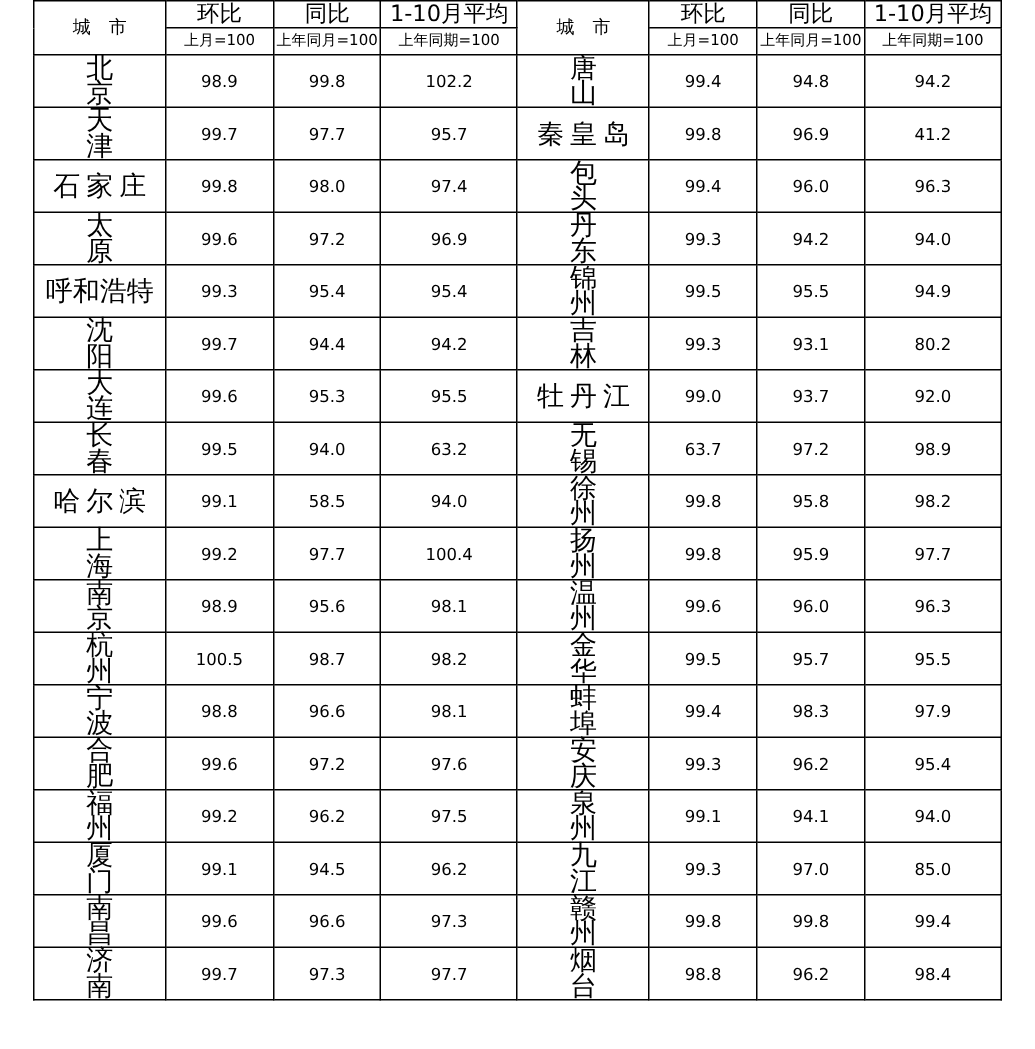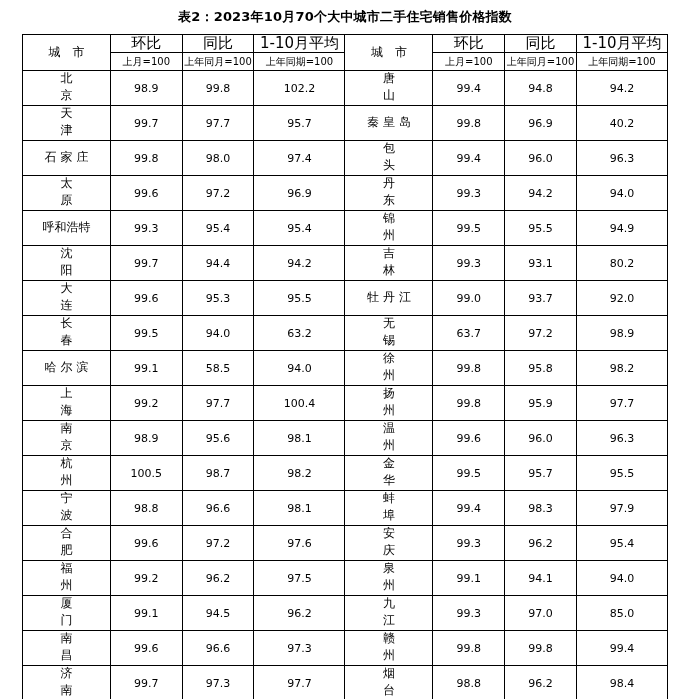--- a/index.html
+++ b/index.html
@@ -59,38 +59,36 @@
   }
   th.hdr-top {
     font-size: 15px;
     margin-top: 47px;
   }
   th.hdr-sub {
     font-size: 10px;
     margin-left: 41px;
   }
   td.city {
-    font-size: 12px;
+    font-size: 18px;
     letter-spacing: 0;
-    font-family: Liberation Mono, monospace;
   }
   td.num {
     font-size: 11px;
   }
   
   .cn2 { letter-spacing: 16px; padding-left: 16px; display: inline-block; }
   .cn3 { letter-spacing: 4px; padding-left: 4px; display: inline-block; }
   .cn4 { letter-spacing: 0px; display: inline-block; }
 </style>
 </head>
 <body>
 
 <div class="page">
 
-  <div class="title">表2：2023年10月70个大中城市二手住宅销售价格指数</div>
 
   <div class="table-wrap">
     <table class="idx">
       <colgroup>
         <col class="c-city">
           <col class="c-num">
           <col class="c-num">
           <col class="c-num3">
         <col class="c-city">
           <col class="c-num">
@@ -129,21 +127,21 @@
             <td class="num">94.2</td>
           </tr>
           <tr>
             <td class="city"><span class="cn2">天　津</span></td>
             <td class="num">99.7</td>
             <td class="num">97.7</td>
             <td class="num">95.7</td>
             <td class="city"><span class="cn3">秦皇岛</span></td>
             <td class="num">99.8</td>
             <td class="num">96.9</td>
-            <td class="num">40.2</td>
+            <td class="num">41.2</td>
           </tr>
           <tr>
             <td class="city"><span class="cn3">石家庄</span></td>
             <td class="num">99.8</td>
             <td class="num">98.0</td>
             <td class="num">97.4</td>
             <td class="city"><span class="cn2">包　头</span></td>
             <td class="num">99.4</td>
             <td class="num">96.0</td>
             <td class="num">96.3</td>

